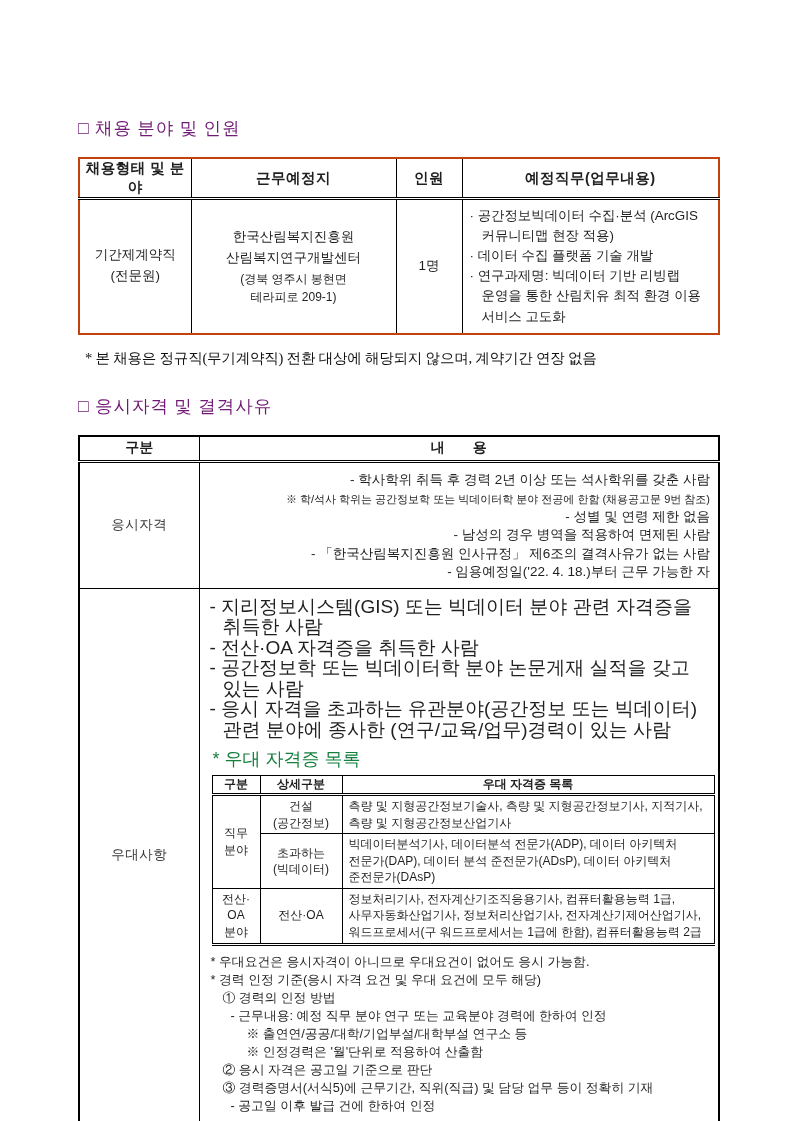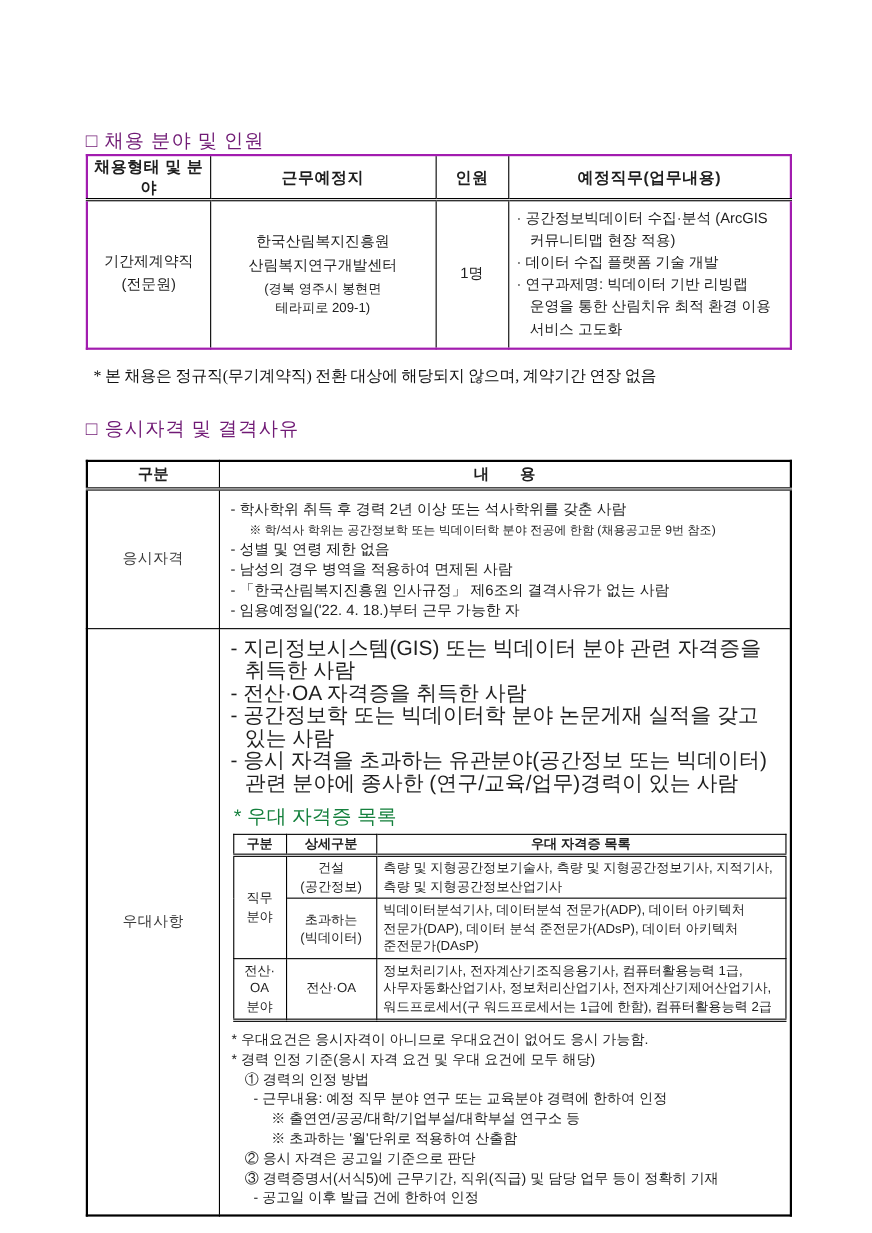--- a/index.html
+++ b/index.html
@@ -8,21 +8,21 @@
     position:relative; width:793px; height:1121px; background:#fff;
     font-family:"Liberation Sans", sans-serif; color:#1f1f1f;
     padding:86px 75px 0 78px; overflow:hidden;
   }
   .doc-title { font-size:20px; font-weight:700; letter-spacing:1.5px; color:#000; }
   .sec-h { font-family:"Liberation Serif", serif; font-weight:400; font-size:17.5px; letter-spacing:1px; color:#701a75; margin-top:30px; }
   .sec-h2 { margin-top:26px; }
 
   
   table { border-collapse:collapse; table-layout:fixed; }
-  .t1 { width:640px; border:2px solid #a21caf; }
+  .t1 { width:640px; margin-top:17px; border:2px solid #c2410c; }
   .t1 th { border:1px solid #000; border-bottom:3px double #000; height:32px;
            font-size:14.5px; font-weight:700; text-align:center; letter-spacing:.5px; }
   .t1 td { border:1px solid #000; vertical-align:middle; }
   .t1 tbody tr { height:118px; }
   .t1 td.center { text-align:center; font-size:13.5px; line-height:1.55; }
   .loc-main { font-size:13.5px; line-height:1.55; white-space:pre-line; }
   .loc-sub  { font-size:12px;  line-height:1.5;  white-space:pre-line; margin-top:1px; }
   .type-cell { white-space:pre-line; }
   .duties-cell { vertical-align:middle; padding:6px 4px 6px 7px; }
   .duty { font-size:13.4px; line-height:1.5; padding-left:12px; text-indent:-12px; word-break:keep-all; }
@@ -33,21 +33,21 @@
   
   .t2 { width:640px; margin-top:17px; border:2px solid #000; }
   .t2 th { border:1px solid #000; border-bottom:3px double #000; height:26px;
            font-size:14px; font-weight:700; text-align:center; white-space:pre; }
   .t2 td { border:1px solid #000; }
   .t2 td.cat { text-align:center; vertical-align:middle; font-size:13.5px; color:#3a3a3a; letter-spacing:.5px; }
   .t2 td.content { vertical-align:top; padding:8px 8px 6px 10px; }
   .row-apply { height:110px; }
   .row-pref  { height:456px; }
 
-  .apply-line { font-size:13.5px; line-height:18.5px; padding-left:13px; text-indent:-13px; word-break:keep-all; }
+  .apply-line { font-size:13.5px; line-height:18.5px; padding-left:13px; text-indent:-13px; word-break:keep-all;text-align:right; }
   .apply-ref  { font-size:11px; line-height:18px; padding-left:17px; text-indent:0; color:#222; }
 
   .pref-bullet { font-size:19px; line-height:20.5px; padding-left:13px; text-indent:-13px; word-break:keep-all; }
   .cert-label { font-size:18px; margin:7px 0 4px 3px; color:#15803d; }
 
   
   .ct { width:502px; margin-left:2px; border:1.5px solid #000; border-bottom:3px double #000; }
   .ct th { border:1px solid #000; border-bottom:3px double #000; height:18px;
            font-size:12px; font-weight:700; text-align:center; }
   .ct td { border:1px solid #000; font-size:12px; line-height:1.38; padding:2px 6px; vertical-align:middle; }
@@ -180,21 +180,21 @@
               </tr>
             </tbody>
           </table>
 
           <div class="notes">
             <div class="note-line n0">* 우대요건은 응시자격이 아니므로 우대요건이 없어도 응시 가능함.</div>
             <div class="note-line n0">* 경력 인정 기준(응시 자격 요건 및 우대 요건에 모두 해당)</div>
             <div class="note-line n1">① 경력의 인정 방법</div>
             <div class="note-line n2">- 근무내용: 예정 직무 분야 연구 또는 교육분야 경력에 한하여 인정</div>
             <div class="note-line n3">※ 출연연/공공/대학/기업부설/대학부설 연구소 등</div>
-            <div class="note-line n3">※ 초과하는 '월'단위로 적용하여 산출함</div>
+            <div class="note-line n3">※ 인정경력은 '월'단위로 적용하여 산출함</div>
             <div class="note-line n1">② 응시 자격은 공고일 기준으로 판단</div>
             <div class="note-line n1">③ 경력증명서(서식5)에 근무기간, 직위(직급) 및 담당 업무 등이 정확히 기재</div>
             <div class="note-line n2">- 공고일 이후 발급 건에 한하여 인정</div>
           </div>
         </td>
       </tr>
     </tbody>
   </table>
 
 </div>

